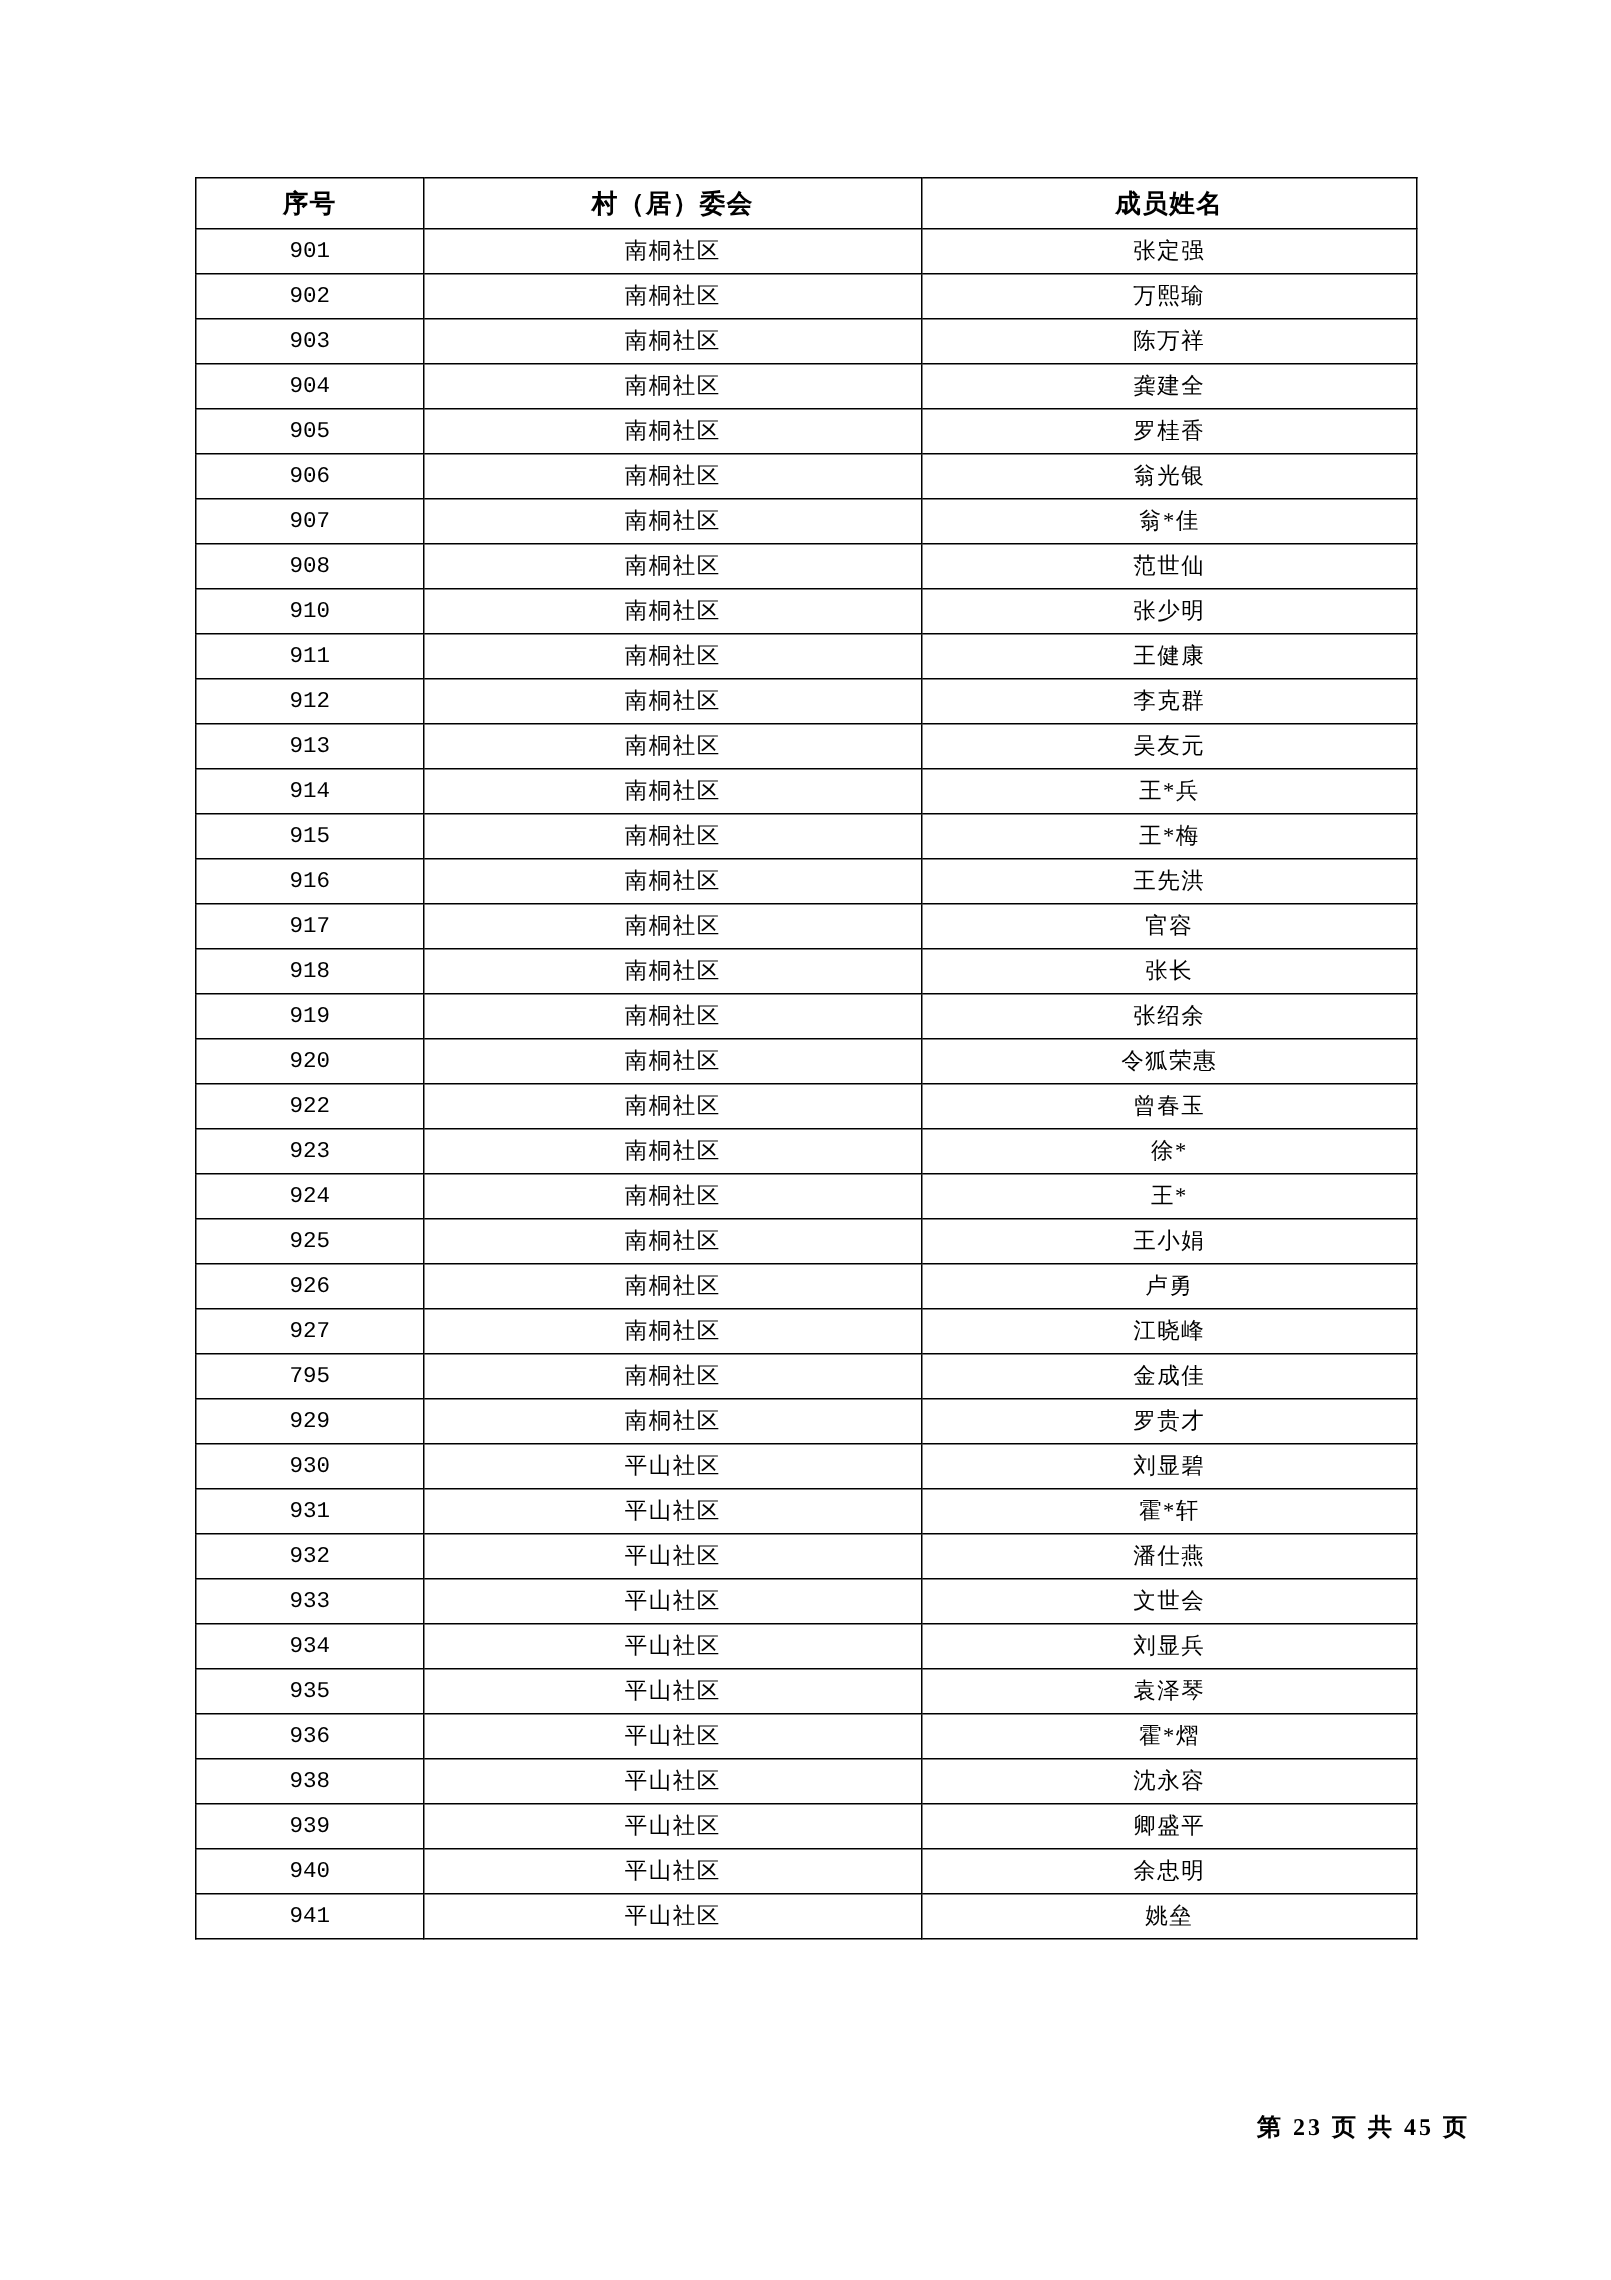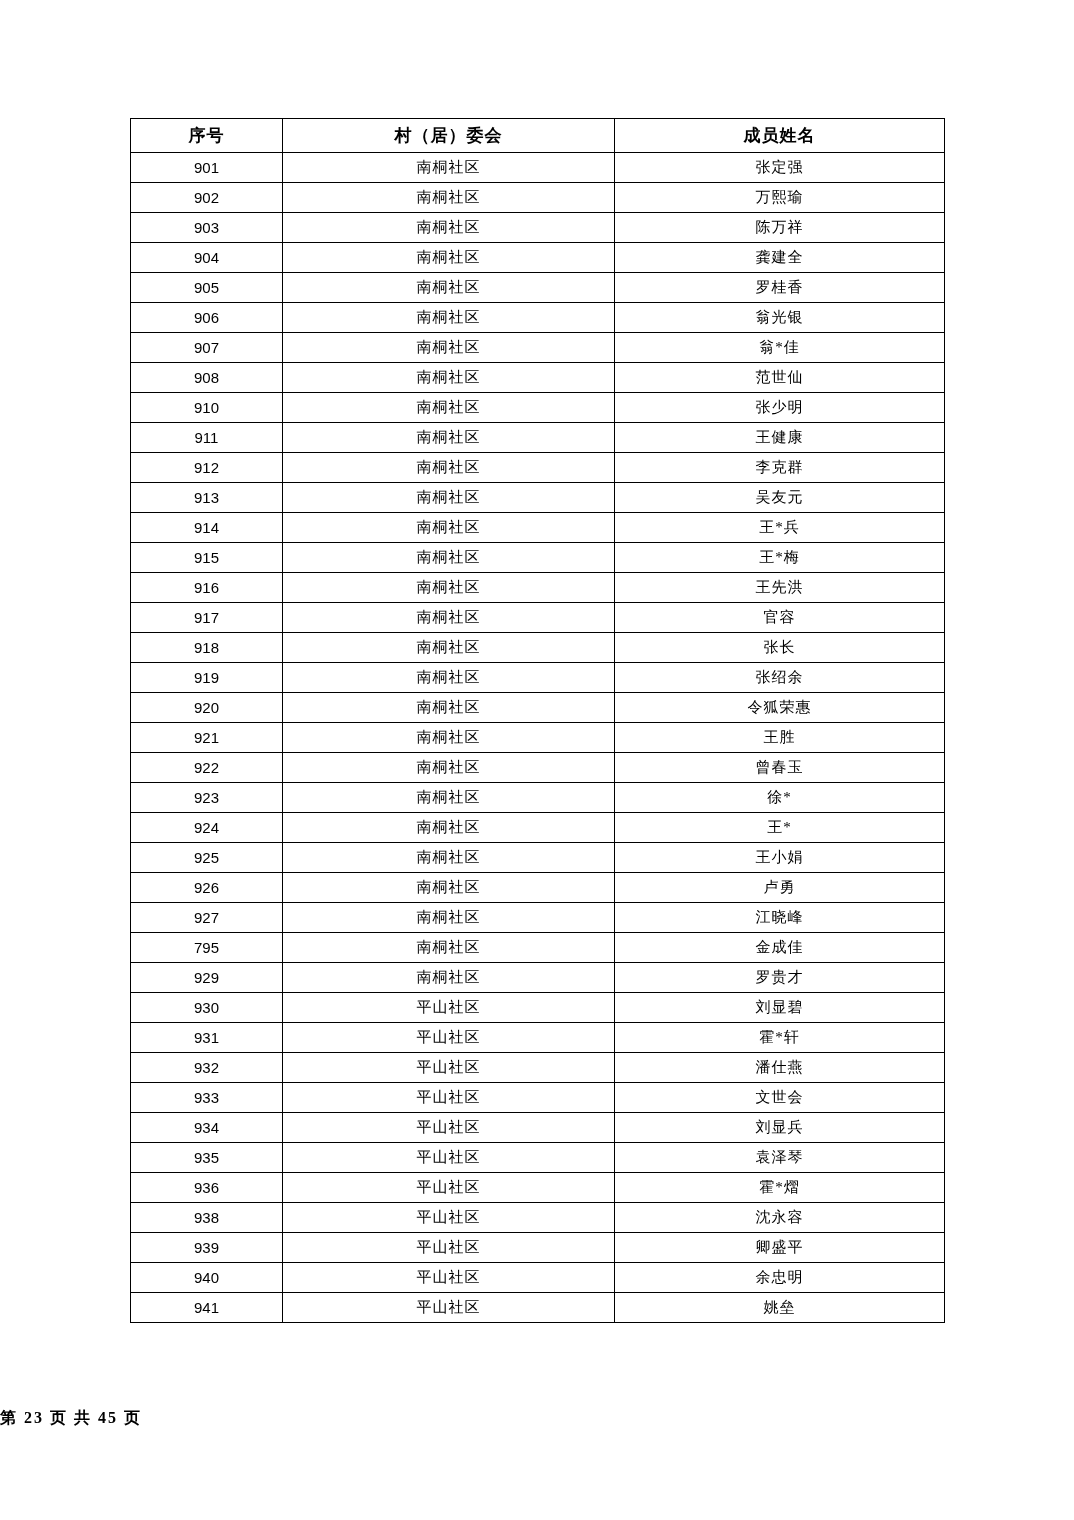--- a/index.html
+++ b/index.html
@@ -40,31 +40,31 @@
     letter-spacing: 1px;
   }
   table.roster tbody td {
     height: 29px;
     font-size: 15px;
   }
   col.c-seq { width: 152px; }
   col.c-vil { width: 332px; }
   col.c-name { width: 330px; }
   td.seq {
-    font-family: Liberation Sans, sans-serif;
+    font-family: Liberation Mono, monospace;
   }
   td.vil, td.name {
     letter-spacing: 1px;
   }
   .footer {
     position: absolute;
     left: 0;
     right: 0;
     top: 1408px;
-    text-align: left;
+    text-align: right;
     font-size: 16px;
     font-weight: bold;
     letter-spacing: 2px;
   }
 </style>
 </head>
 <body>
 
 <div class="page">
   <table class="roster">
@@ -170,25 +170,20 @@
           <td class="seq">919</td>
           <td class="vil">南桐社区</td>
           <td class="name">张绍余</td>
         </tr>
         <tr>
           <td class="seq">920</td>
           <td class="vil">南桐社区</td>
           <td class="name">令狐荣惠</td>
         </tr>
         <tr>
-          <td class="seq">921</td>
-          <td class="vil">南桐社区</td>
-          <td class="name">王胜</td>
-        </tr>
-        <tr>
           <td class="seq">922</td>
           <td class="vil">南桐社区</td>
           <td class="name">曾春玉</td>
         </tr>
         <tr>
           <td class="seq">923</td>
           <td class="vil">南桐社区</td>
           <td class="name">徐*</td>
         </tr>
         <tr>

